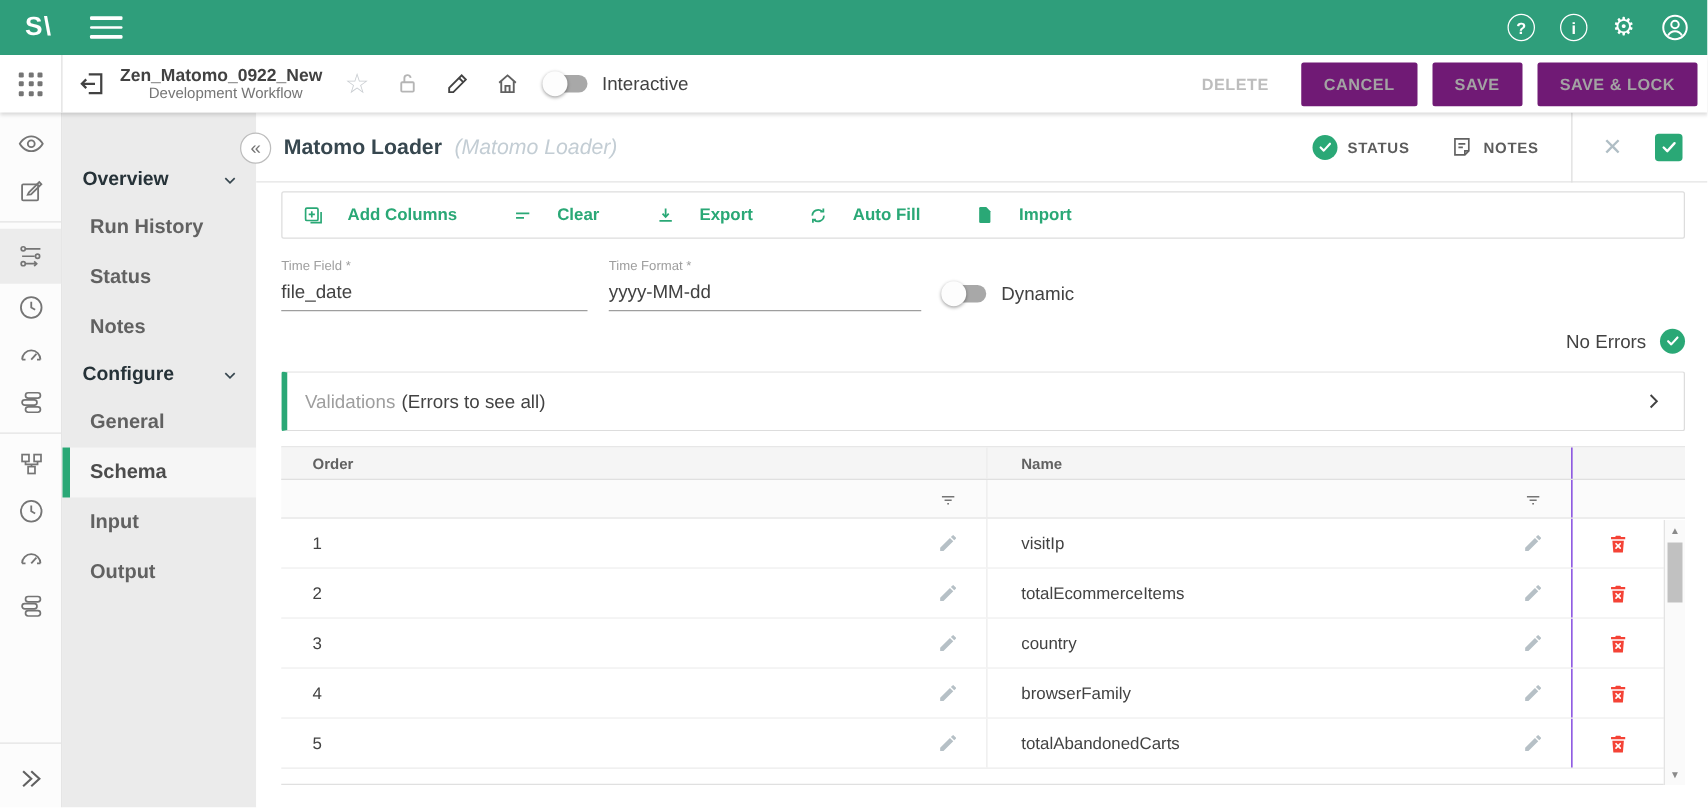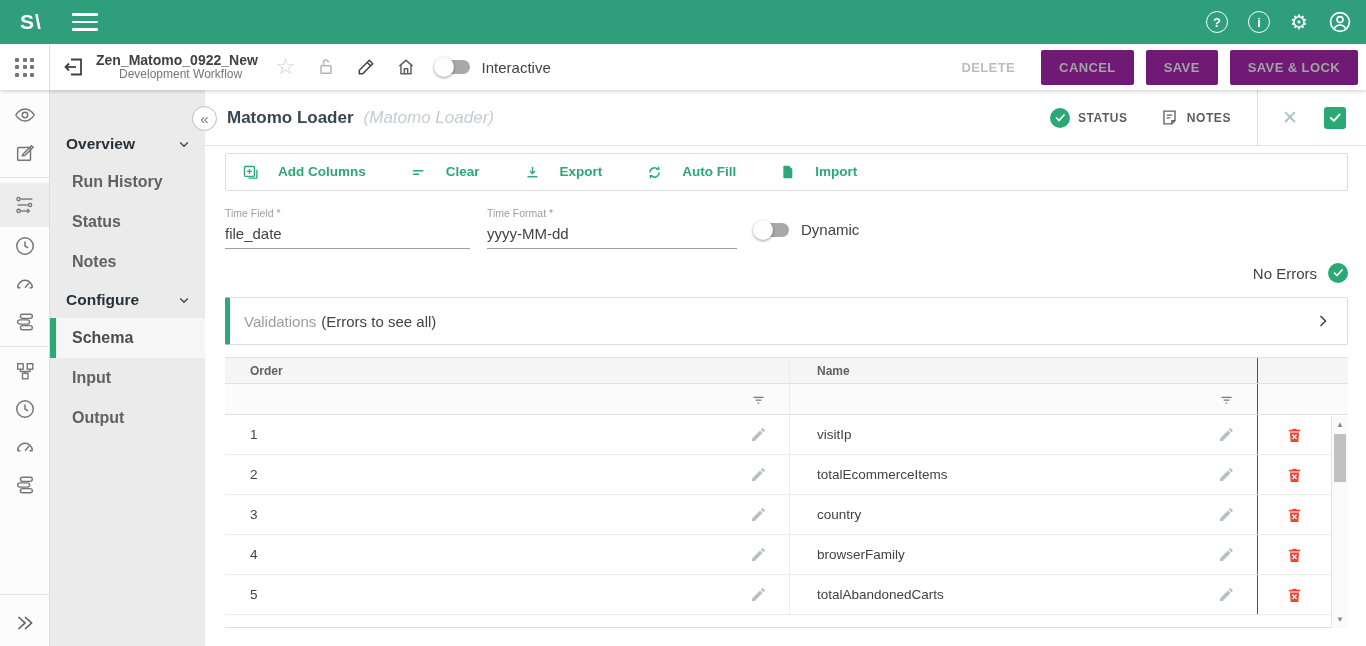--- a/index.html
+++ b/index.html
@@ -63,21 +63,21 @@
   .vdiv { width:1px; background:#ddd; height:56px; margin-left:26px; }
   .close-x { font-size:19px; color:#b0bec5; margin-left:24px; cursor:pointer; }
   .green-checkbox { width:22px; height:22px; background:#2aa876; border-radius:3px; display:flex; align-items:center; justify-content:center; margin-left:26px; cursor:pointer; }
 
   .content { padding:7px 18px 0 20px; }
 
   .toolbar { border:1px solid #ddd; border-radius:2px; height:38px; display:flex; align-items:center; gap:44px; padding-left:16px; }
   .tool-btn { display:flex; gap:19px; color:#2aa876; font-size:13.5px; font-weight:700; cursor:pointer; }
   .tool-btn svg { display:block; }
 
-  .form-row { display:flex; align-items:flex-start; margin-top:16px; }
+  .form-row { display:flex; align-items:center; margin-top:16px; }
   .field { width:245px; }
   .field + .field { margin-left:17px; width:250px; }
   .field .flabel { font-size:10.5px; color:#9e9e9e; }
   .field .fvalue { font-size:15px; color:#424242; padding:6px 0 6px; border-bottom:1px solid #9e9e9e; }
   .dyn-wrap { display:flex; align-items:center; margin-left:18px; margin-top:14px; }
   .dyn-wrap .toggle { margin-left:0; }
 
   .noerr-row { display:flex; justify-content:flex-end; align-items:center; gap:11px; margin-top:14px; }
   .noerr-row .txt { font-size:15px; color:#424242; }
 
@@ -290,20 +290,21 @@
     <div class="nav-item">Status</div>
     <div class="nav-item">Notes</div>
     <div class="nav-section">
       <span class="lbl">Configure</span>
       <span style="display:flex;color:#37474f;">
         <svg width="18" height="18" viewBox="0 0 24 24" fill="none" stroke="currentColor" stroke-width="1.8">
             <path d="M7 10l5 5 5-5"></path>
           </svg>
       </span>
     </div>
+    <div class="nav-item">General</div>
     <div class="nav-item active">Schema</div>
     <div class="nav-item">Input</div>
     <div class="nav-item">Output</div>
   </div>
 
   <div class="main">
     <div class="stage-header">
       <div class="back-circle">«</div>
       <span class="stage-title">Matomo Loader</span>
       <span class="stage-subtitle">(Matomo Loader)</span>

